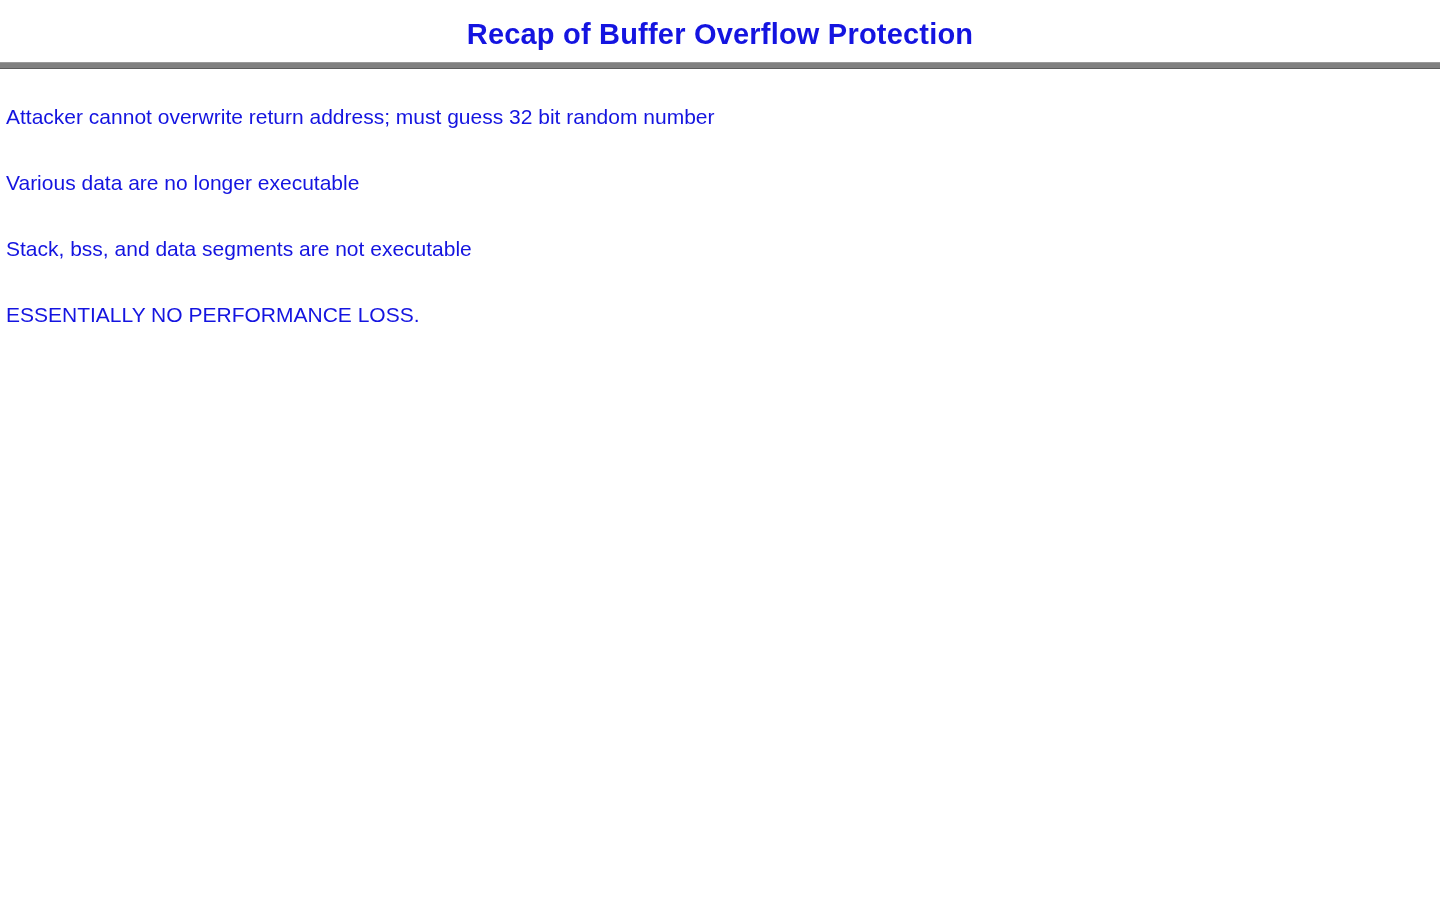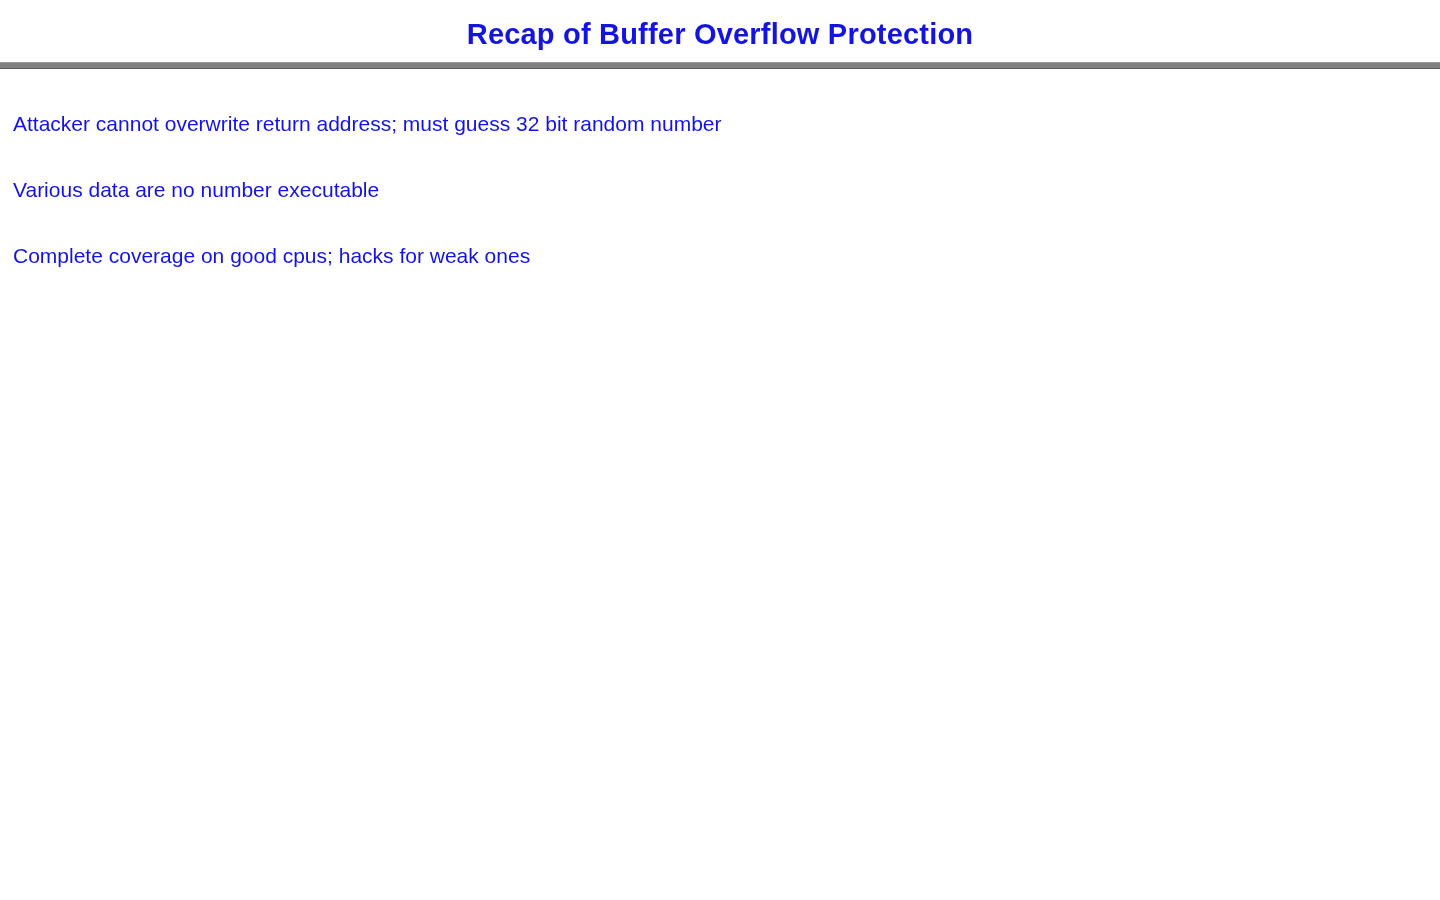--- a/index.html
+++ b/index.html
@@ -40,21 +40,21 @@
     height: 5px;
     background: #808080;
     border-top: 1px solid #9a9a9a;
     border-bottom: 1px solid #5c5c5c;
   }
   .body-list {
     position: absolute;
     top: 104px;
     left: 5px;
     width: 1420px;
-    margin: 8px;
+    margin: 1px;
     padding: 0;
     list-style: none;
   }
   .body-item {
     font-size: 21px;
     color: #1414e0;
     line-height: 24px;
     height: 66px;
     font-family: "Liberation Sans", sans-serif;
     white-space: nowrap;
@@ -64,17 +64,18 @@
 <body>
 
 <div class="slide">
 
   <div class="slide-title">Recap of Buffer Overflow Protection</div>
 
   <div class="title-rule"></div>
 
   <ul class="body-list">
     <li class="body-item">Attacker cannot overwrite return address; must guess 32 bit random number</li>
-    <li class="body-item">Various data are no number executable</li>
-    <li class="body-item">Complete coverage on good cpus; hacks for weak ones</li>
+    <li class="body-item">Various data are no longer executable</li>
+    <li class="body-item">Stack, bss, and data segments are not executable</li>
+    <li class="body-item">ESSENTIALLY NO PERFORMANCE LOSS.</li>
   </ul>
 
 </div>
 
 </body></html>

